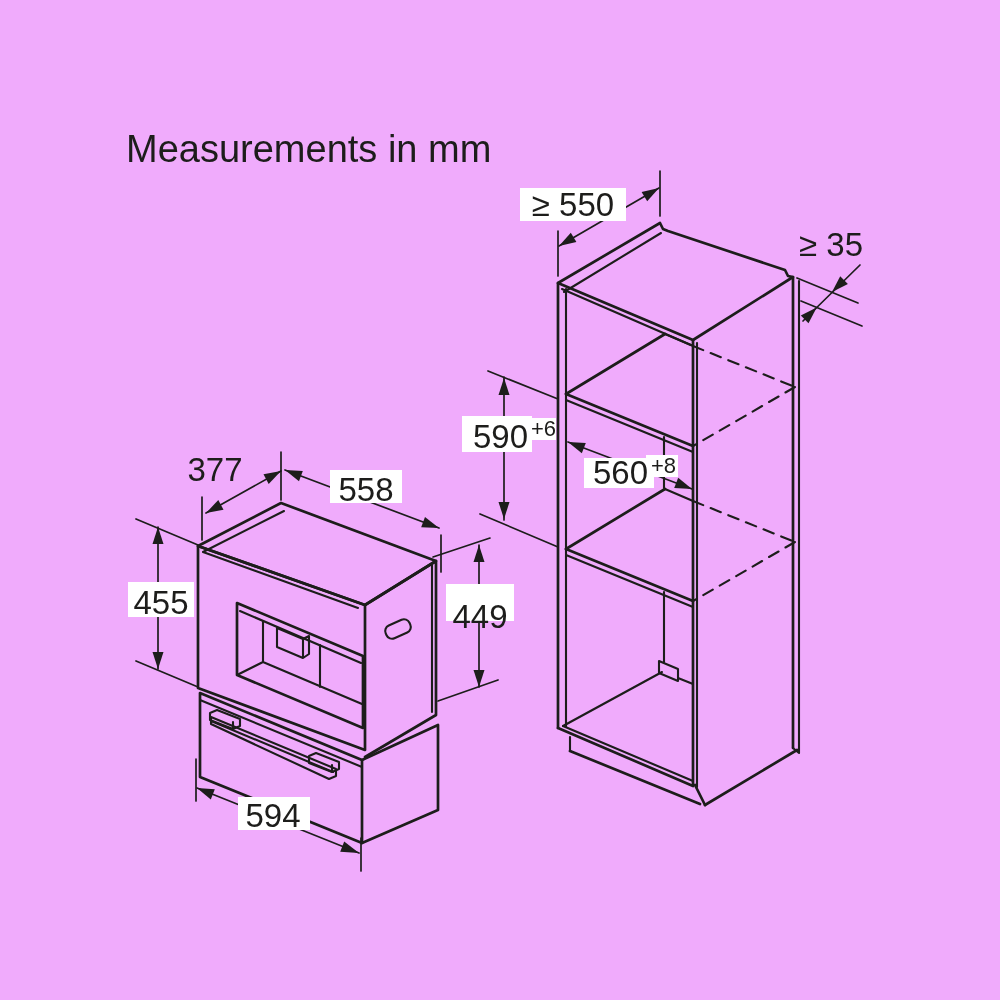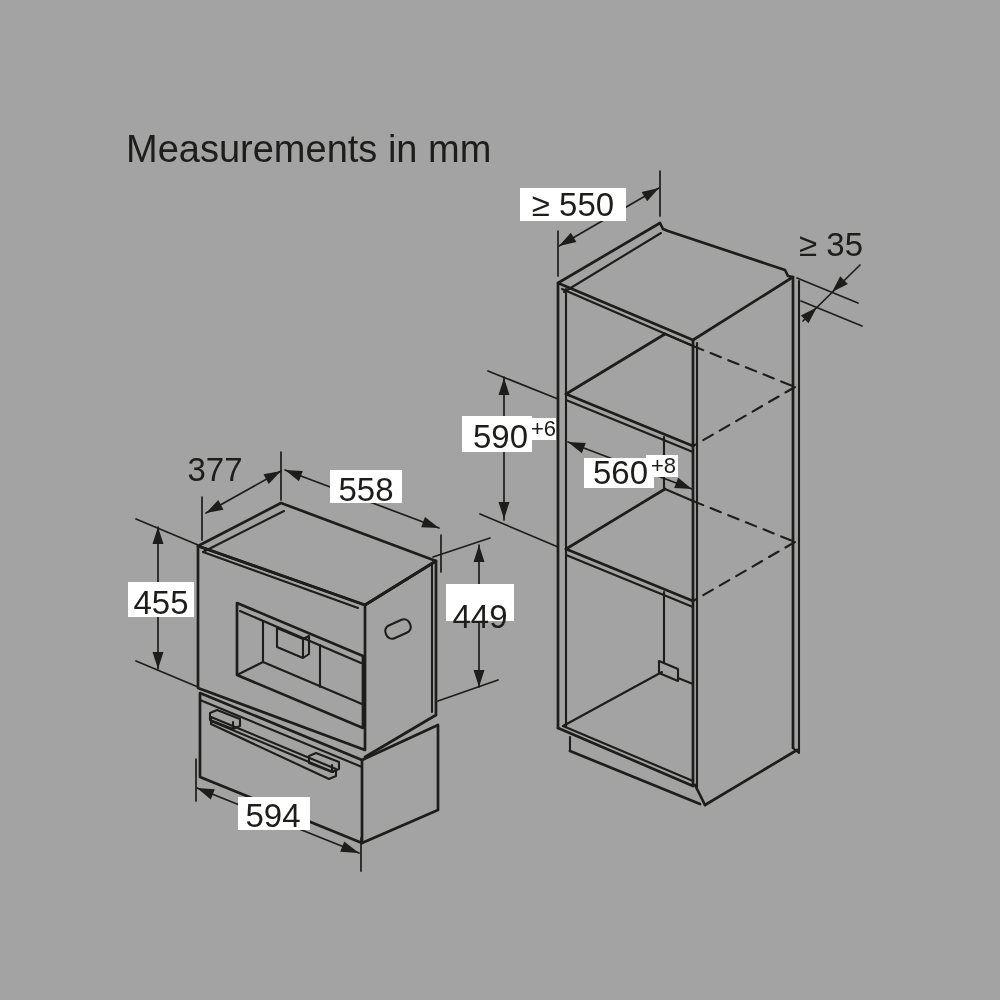--- a/index.html
+++ b/index.html
@@ -1,16 +1,16 @@
 <!DOCTYPE html>
 <html><head>
 <meta charset="utf-8">
 <style>
   html,body{margin:0;padding:0;background:#ffffff;}
-  .page{position:relative;width:1000px;height:1000px;background:#a3a3a3;overflow:hidden;
+  .page{position:relative;width:1000px;height:1000px;background:#f0abfc;overflow:hidden;
         font-family:"Liberation Sans", sans-serif;}
   .title{position:absolute;left:126px;top:128px;font-size:38px;color:#1d1d1b;
          font-weight:400;white-space:nowrap;}
   svg{position:absolute;left:0;top:0;}
   .ln  {fill:none;stroke:#1d1d1b;stroke-width:2.7;stroke-linecap:round;stroke-linejoin:round;}
   .ln2 {fill:none;stroke:#1d1d1b;stroke-width:2.1;stroke-linecap:round;stroke-linejoin:round;}
   .dim {fill:none;stroke:#1d1d1b;stroke-width:1.7;stroke-linecap:round;}
   .dash{fill:none;stroke:#1d1d1b;stroke-width:2.1;stroke-linecap:round;stroke-dasharray:11 8;}
   .ah  {fill:#1d1d1b;stroke:none;}
   .mask{fill:#ffffff;stroke:none;}

